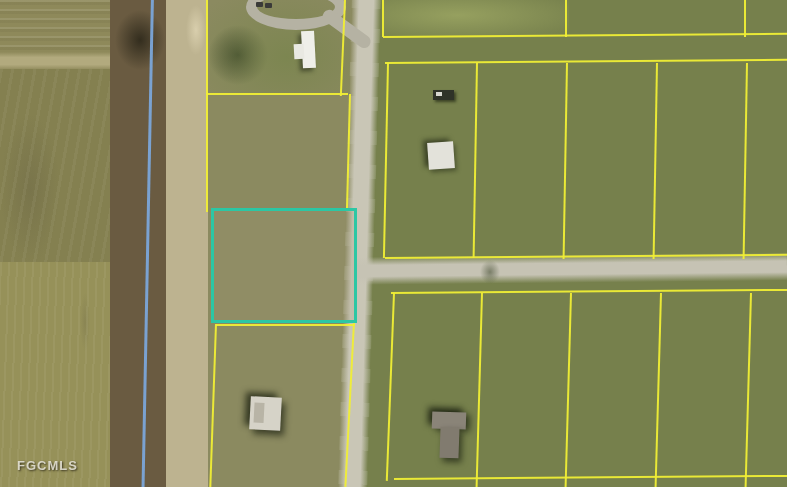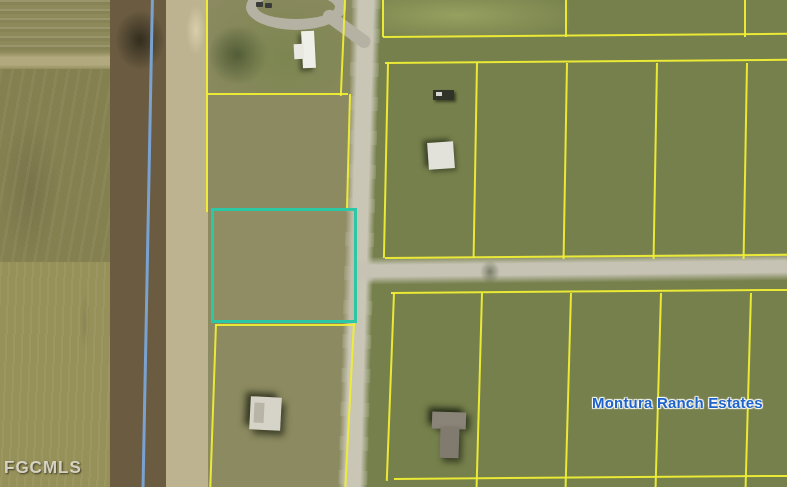--- a/index.html
+++ b/index.html
@@ -179,21 +179,21 @@
   }
 
   
   .area-label{
     left:592px;top:394px;font-size:15px;font-weight:bold;color:#1d63cb;letter-spacing:.2px;
     text-shadow:-1px -1px 1px rgba(255,255,255,.95), 1px -1px 1px rgba(255,255,255,.95),
       -1px 1px 1px rgba(255,255,255,.95), 1px 1px 1px rgba(255,255,255,.95);
     white-space:nowrap;
   }
   .watermark-label{
-    left:4px;top:458px;font-size:17px;font-weight:bold;letter-spacing:1px;
+    left:17px;top:458px;font-size:13px;font-weight:bold;letter-spacing:1px;
     color:rgba(238,235,226,.82);
     text-shadow:1px 1px 2px rgba(45,40,22,.85);
     white-space:nowrap;
   }
 </style>
 </head>
 <body>
 
 <div id="map-canvas">
 
@@ -250,16 +250,15 @@
   <div class="yline" style="left:481px;top:293px;width:2px;height:194px;transform:rotate(1.6deg);transform-origin:top left;"></div>
   <div class="yline" style="left:570px;top:293px;width:2px;height:194px;transform:rotate(1.6deg);transform-origin:top left;"></div>
   <div class="yline" style="left:660px;top:293px;width:2px;height:194px;transform:rotate(1.6deg);transform-origin:top left;"></div>
   <div class="yline" style="left:750px;top:293px;width:2px;height:194px;transform:rotate(1.6deg);transform-origin:top left;"></div>
   <div class="yline" style="left:394px;top:478px;width:393px;height:2px;transform:rotate(-0.45deg);transform-origin:left top;"></div>
 
   <div class="cyan-rect"></div>
 
   <div class="blue-line"></div>
 
-  <div class="area-label">Montura Ranch Estates</div>
   <div class="watermark-label">FGCMLS</div>
 
 </div>
 
 </body></html>

